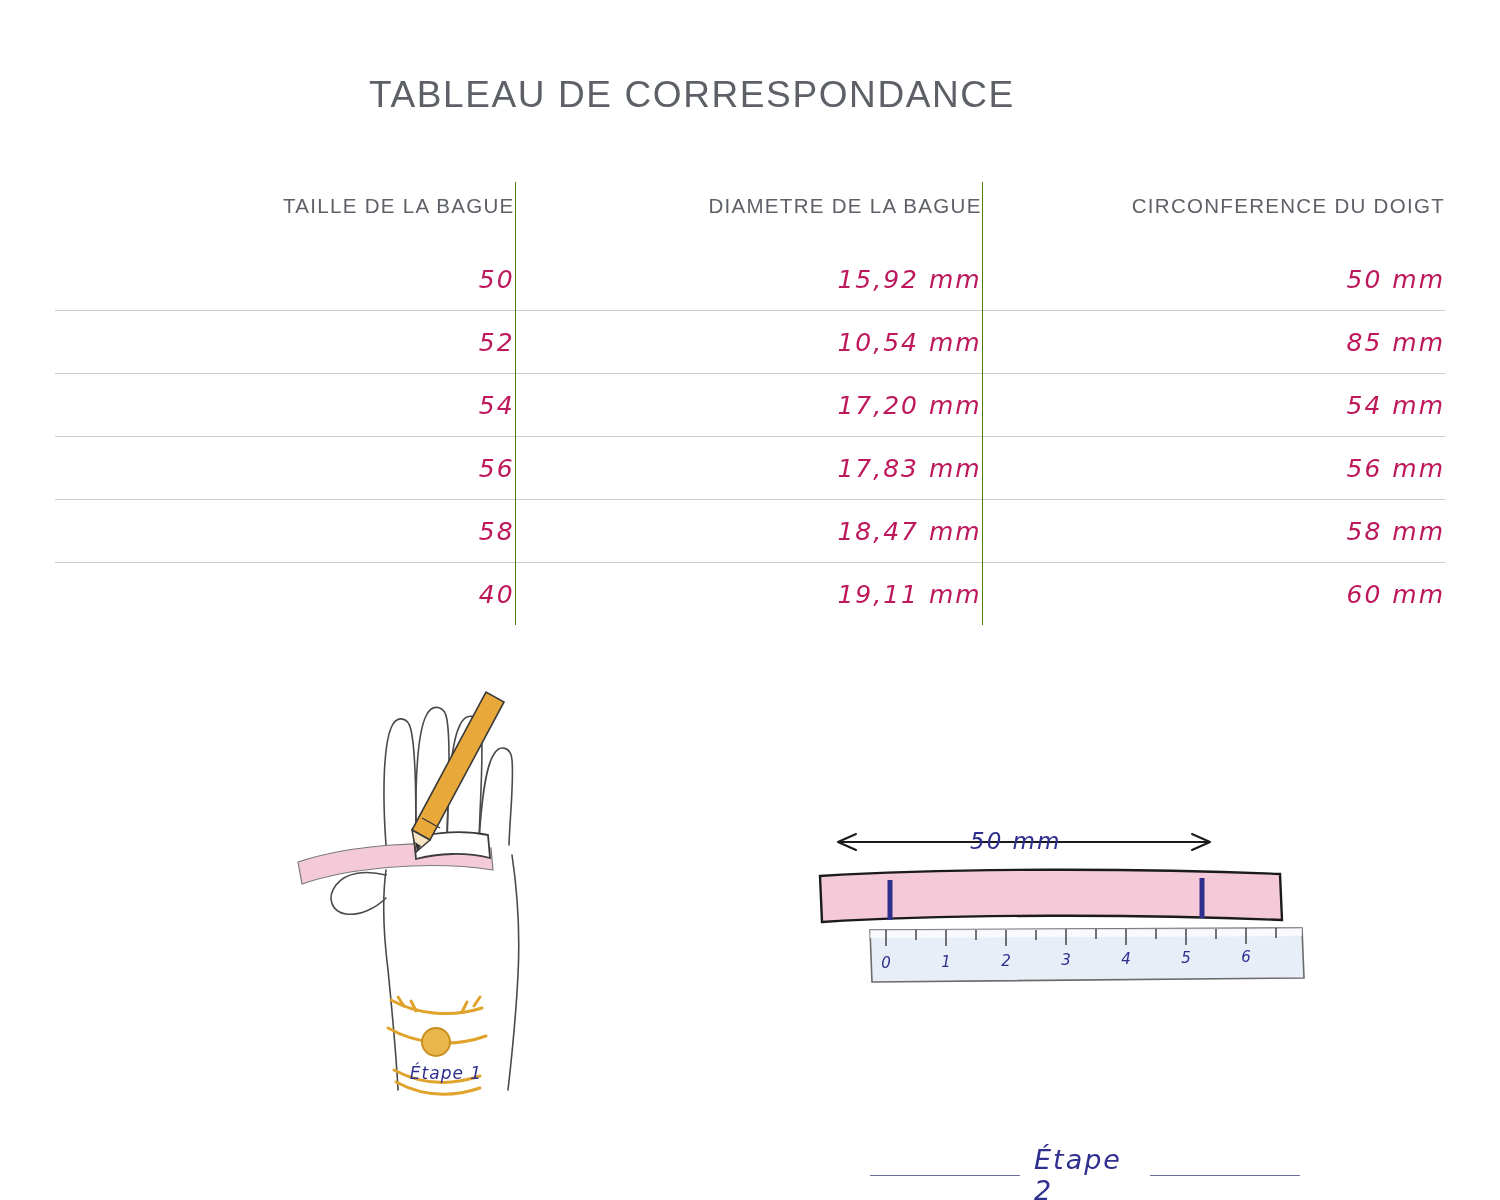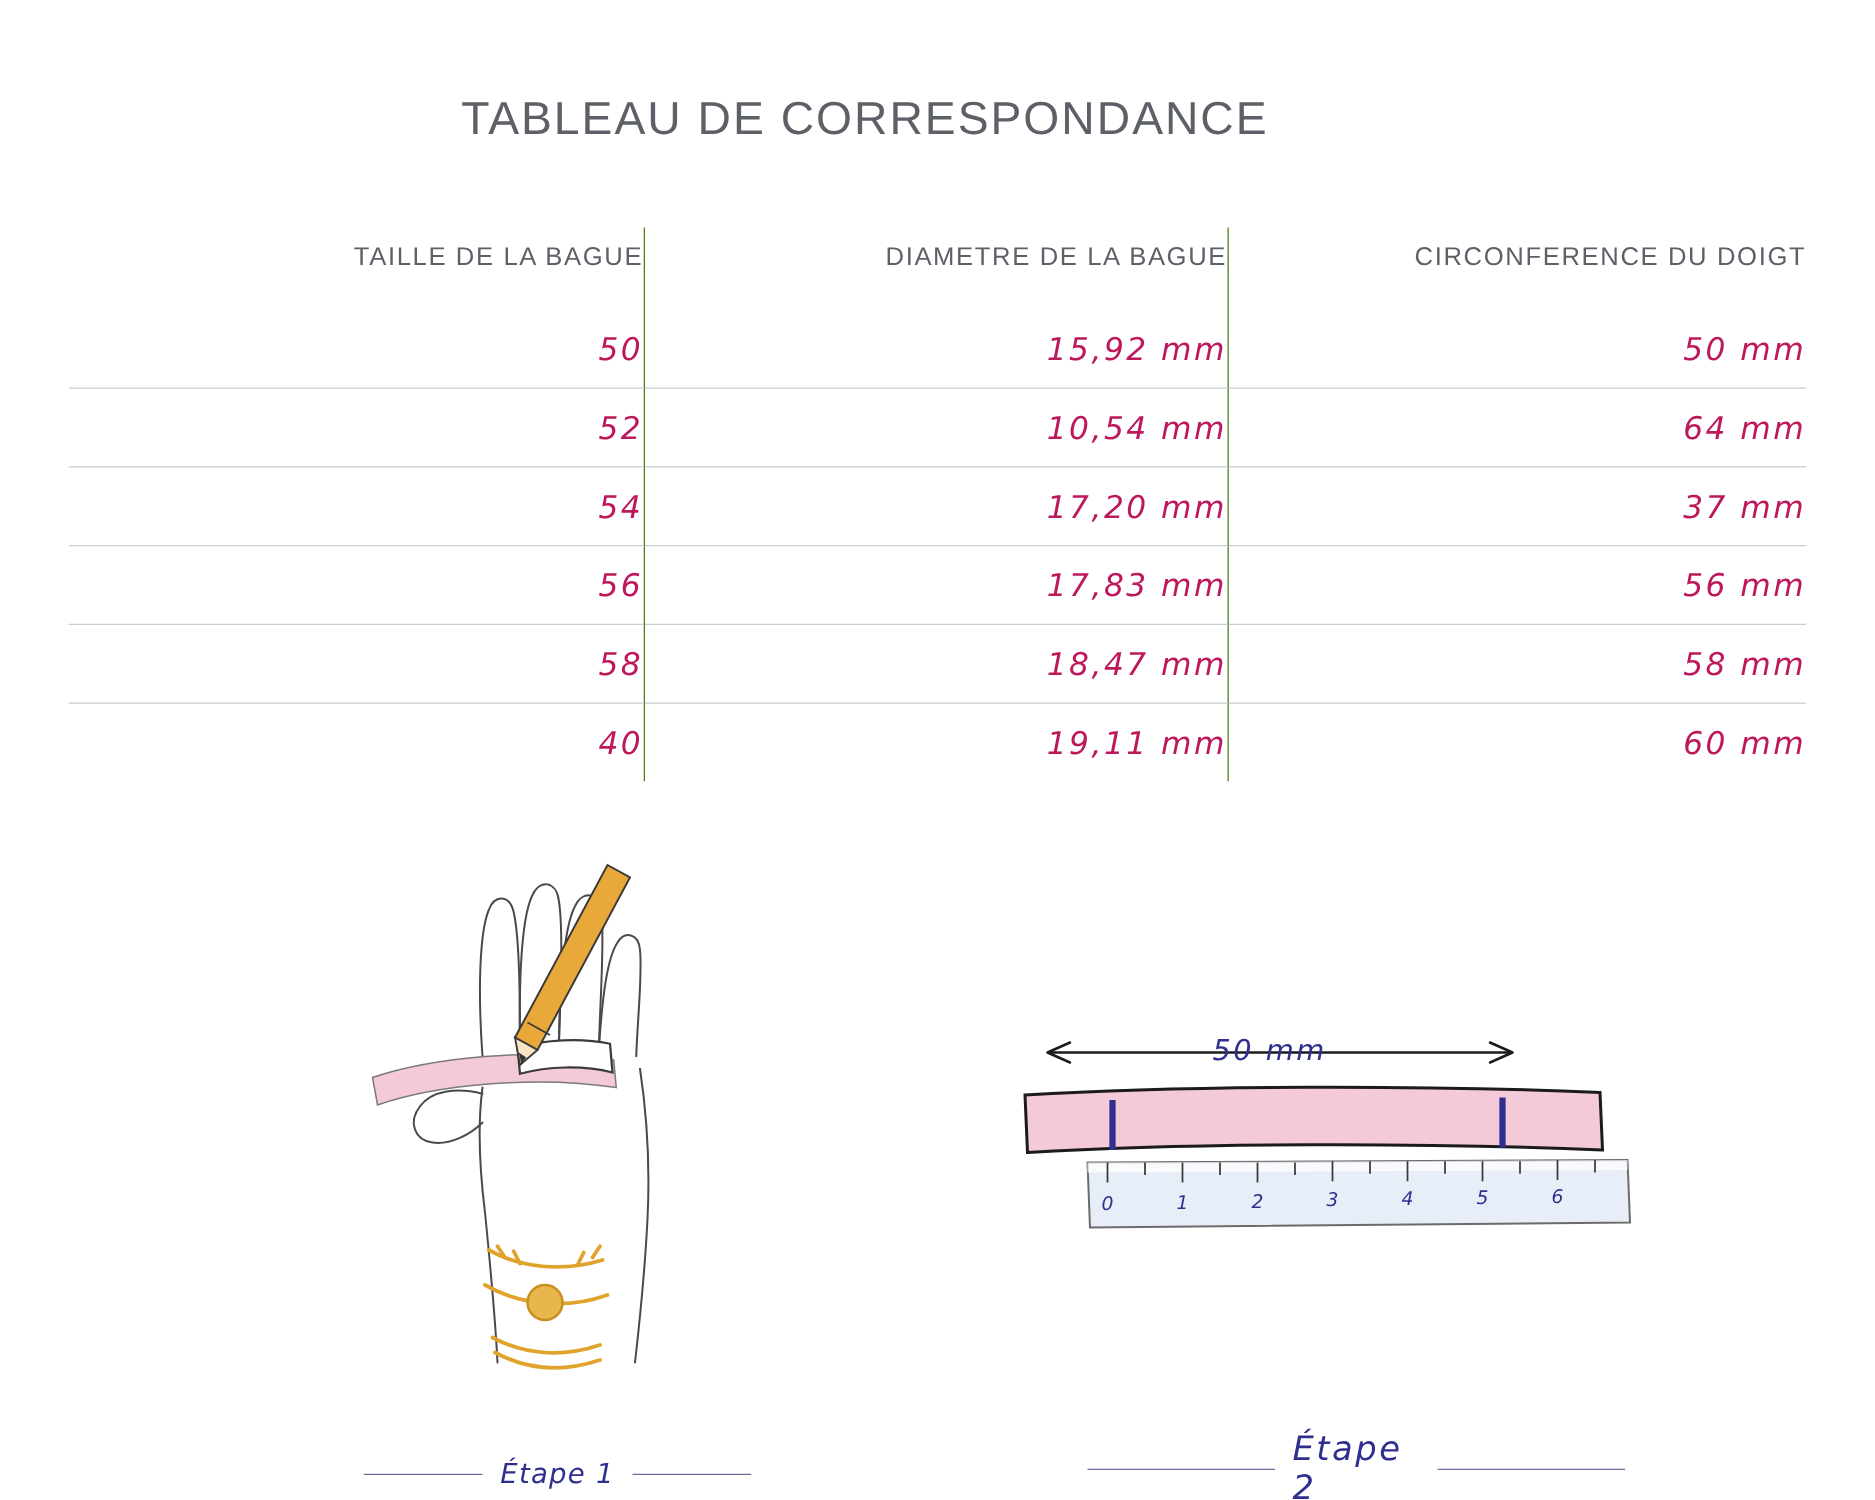--- a/index.html
+++ b/index.html
@@ -105,22 +105,23 @@
   .step-caption .rule {
     height: 1px;
     background: #6a6f9c;
     flex: 0 0 110px;
   }
   #step1-caption {
     position: absolute;
     left: 40px;
     bottom: 8px;
     width: 340px;
-    font-size: 22px;
+    font-size: 17px;
     letter-spacing: 1px;
+    flex-direction: column;
   }
   #step1-caption .rule { flex-basis: 95px; }
   #step2-caption {
     position: absolute;
     left: 60px;
     bottom: 4px;
     width: 430px;
     font-size: 27px;
     letter-spacing: 2px;
   }
@@ -159,26 +160,26 @@
   </thead>
   <tbody>
     <tr>
       <td>50</td>
       <td class="col-sep">15,92 mm</td>
       <td class="col-sep">50 mm</td>
     </tr>
     <tr>
       <td>52</td>
       <td class="col-sep">10,54 mm</td>
-      <td class="col-sep">64 mm</td>
+      <td class="col-sep">85 mm</td>
     </tr>
     <tr>
       <td>54</td>
       <td class="col-sep">17,20 mm</td>
-      <td class="col-sep">37 mm</td>
+      <td class="col-sep">54 mm</td>
     </tr>
     <tr>
       <td>56</td>
       <td class="col-sep">17,83 mm</td>
       <td class="col-sep">56 mm</td>
     </tr>
     <tr>
       <td>58</td>
       <td class="col-sep">18,47 mm</td>
       <td class="col-sep">58 mm</td>

